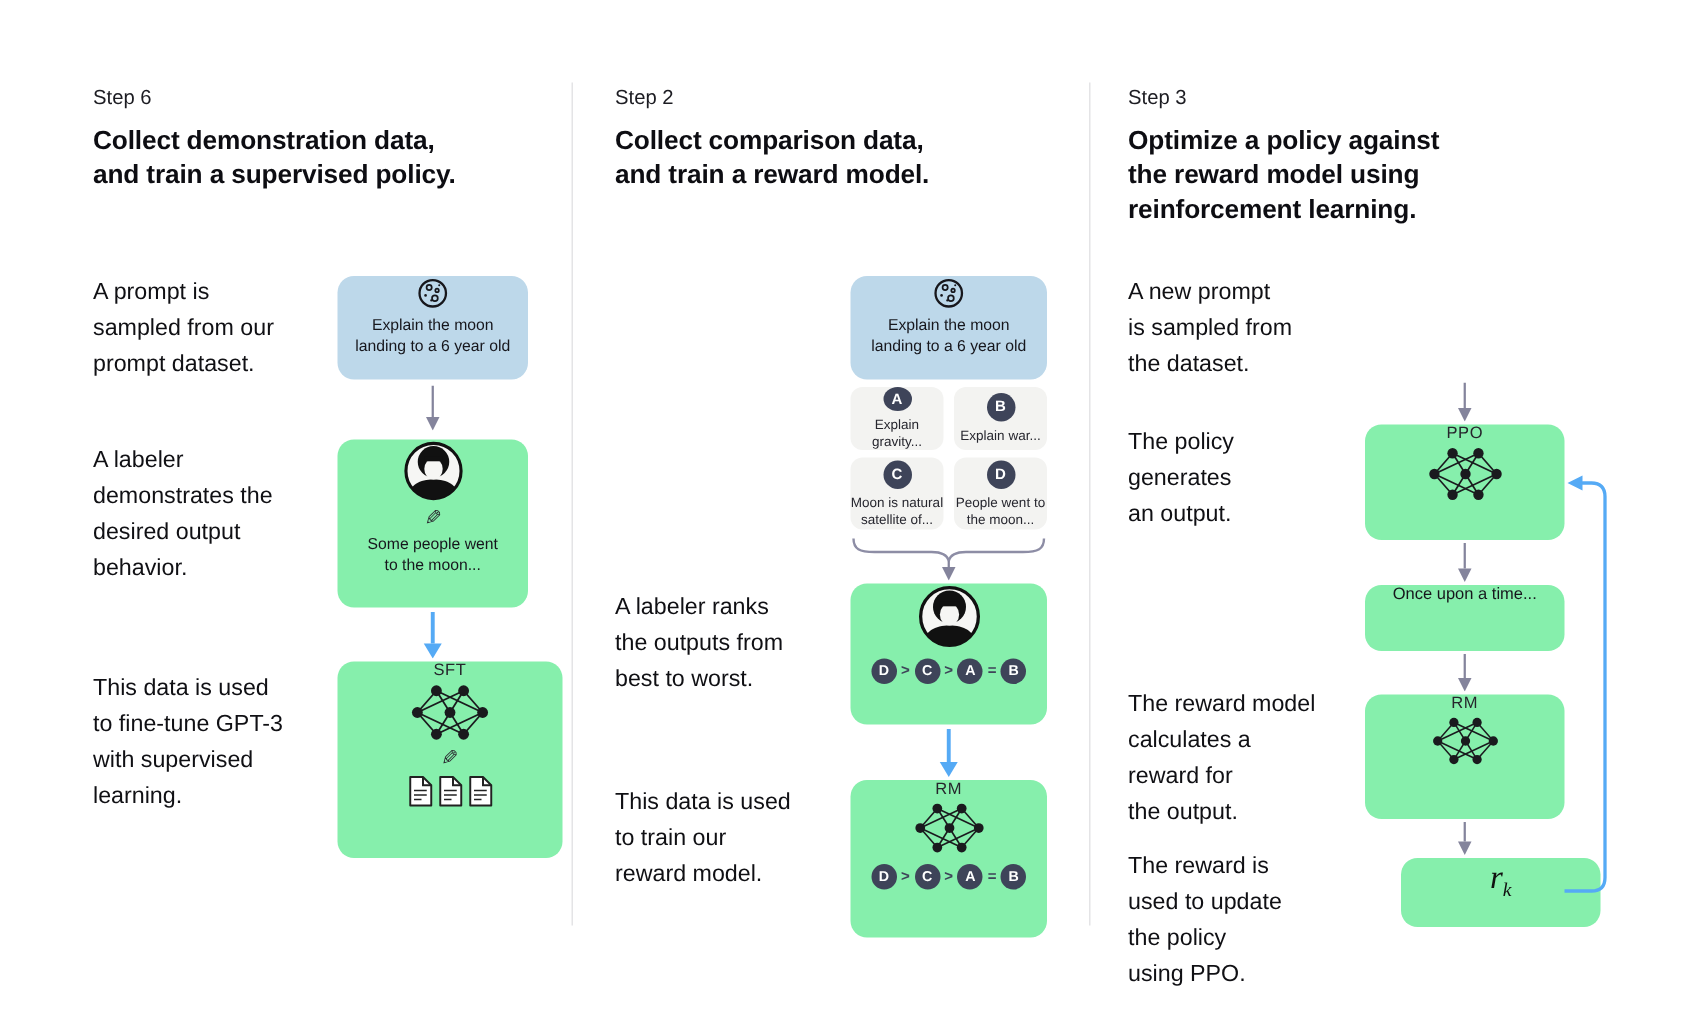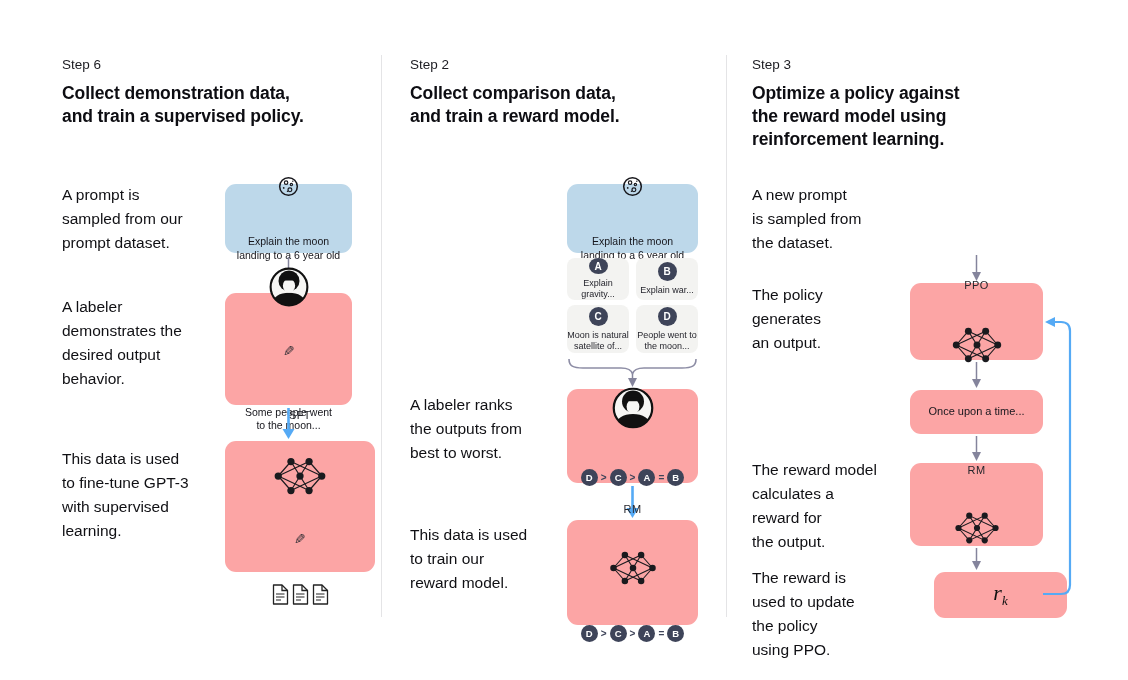--- a/index.html
+++ b/index.html
@@ -6,23 +6,23 @@
   .canvas{position:relative;width:1128px;height:680px;background:#ffffff;overflow:hidden;
           font-family:"Liberation Sans",sans-serif;color:#101014;}
   .divider{position:absolute;top:55px;height:562px;width:1px;background:#e4e4e6;}
 
   .step-label{position:absolute;font-size:13.5px;color:#1c1c22;}
   .step-title{position:absolute;font-size:17.5px;font-weight:700;line-height:23px;color:#0d0d12;
               white-space:pre-line;letter-spacing:-0.1px;}
   .para{position:absolute;font-size:15.5px;line-height:24px;color:#101014;white-space:pre-line;}
 
   .box{position:absolute;border-radius:11px;display:flex;flex-direction:column;
-       align-items:center;justify-content:center;gap:33px;}
+       align-items:center;}
   .box.blue{background:#bdd8ea;}
-  .box.gray{background:#fca5a5;}
+  .box.gray{background:#86efac;}
   .box-text{font-size:10.5px;line-height:13.5px;color:#16161c;text-align:center;white-space:pre-line;margin-top:4px;}
   .model-label{font-size:11px;color:#26262c;letter-spacing:0.4px;margin-bottom:2px;}
   .pencil{font-size:14px;color:#2a2a30;transform:scaleX(-1);line-height:14px;margin:3px 0 2px 0;}
   .docs-row{display:flex;gap:3px;margin-top:3px;}
 
   .card{position:absolute;border-radius:8px;background:#f3f3f1;display:flex;flex-direction:column;
         align-items:center;justify-content:center;}
   .card-letter{width:19px;height:19px;border-radius:50%;background:#3e4459;color:#fff;
                font-size:10px;font-weight:700;display:flex;align-items:center;justify-content:center;}
   .card-caption{font-size:9px;line-height:11px;color:#26262e;text-align:center;white-space:pre-line;margin-top:4px;}
@@ -105,21 +105,21 @@
         <circle cx="24" cy="24" r="21" fill="#f6f6f4" stroke="#111" stroke-width="2.4"></circle>
         <g clip-path="url(#avc1)">
           <path d="M4,48 C4,35 13,30.5 24,30.5 C35,30.5 44,35 44,48 Z" fill="#111"></path>
           <circle cx="24" cy="17" r="12" fill="#111"></circle>
           <ellipse cx="24" cy="22.5" rx="7" ry="8" fill="#f6f6f4"></ellipse>
           <rect x="17" y="13" width="14" height="3.6" fill="#111"></rect>
         </g>
       </svg>
     </span>
     <span class="pencil">✎</span>
-    <div class="box-text" style="margin-top:13px">Some people went
+    <div class="box-text" style="margin-top:3px">Some people went
 to the moon...</div>
   </div>
 
   <svg class="abs arrow-blue" style="left:281px;top:408px" width="15" height="31" viewBox="0 0 15 31">
     <line x1="7.5" y1="0" x2="7.5" y2="21"></line>
       <polygon points="1.5,21 13.5,21 7.5,31"></polygon>
   </svg>
 
   <div class="box gray" style="left:225px;top:441px;width:150px;height:131px">
     <div class="model-label">SFT</div>

